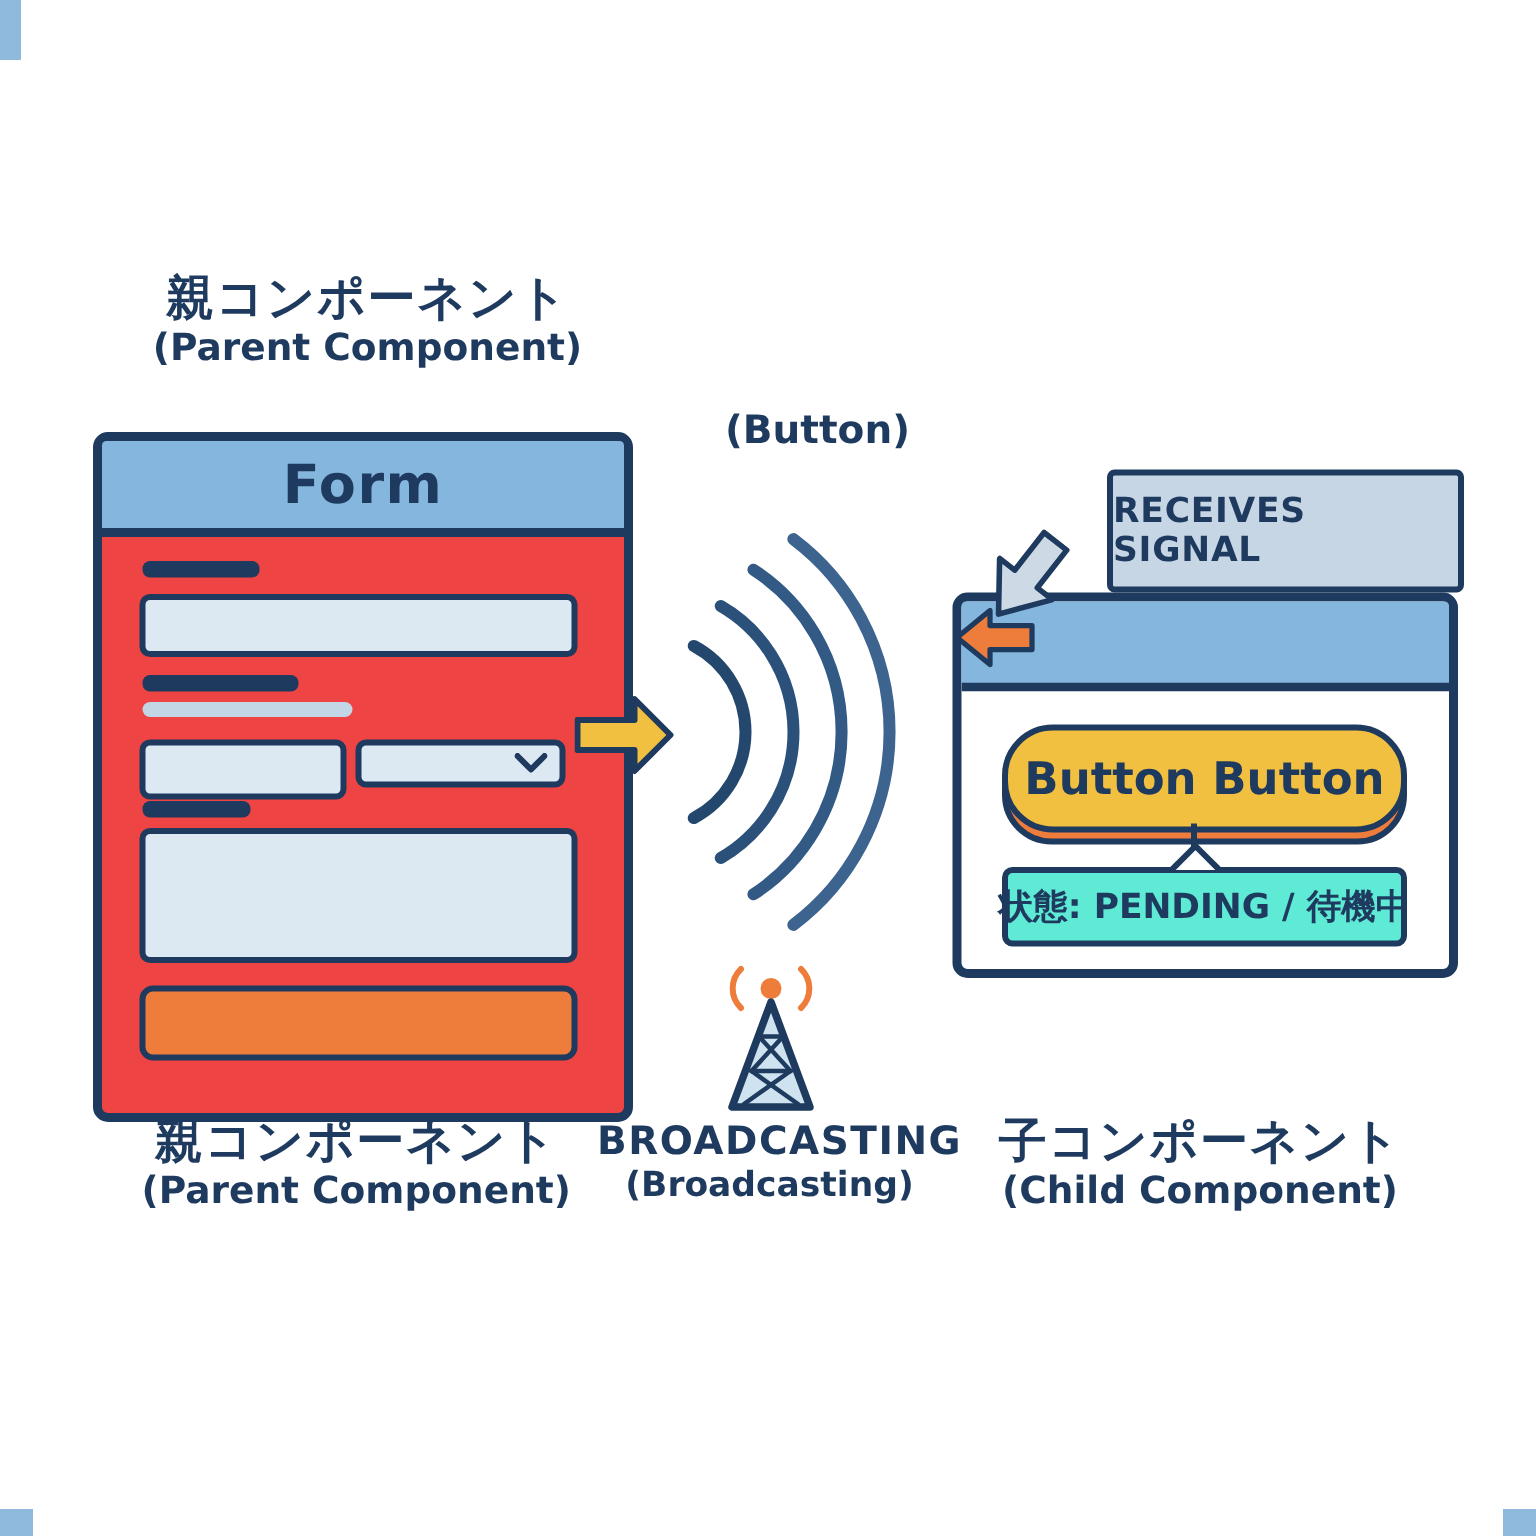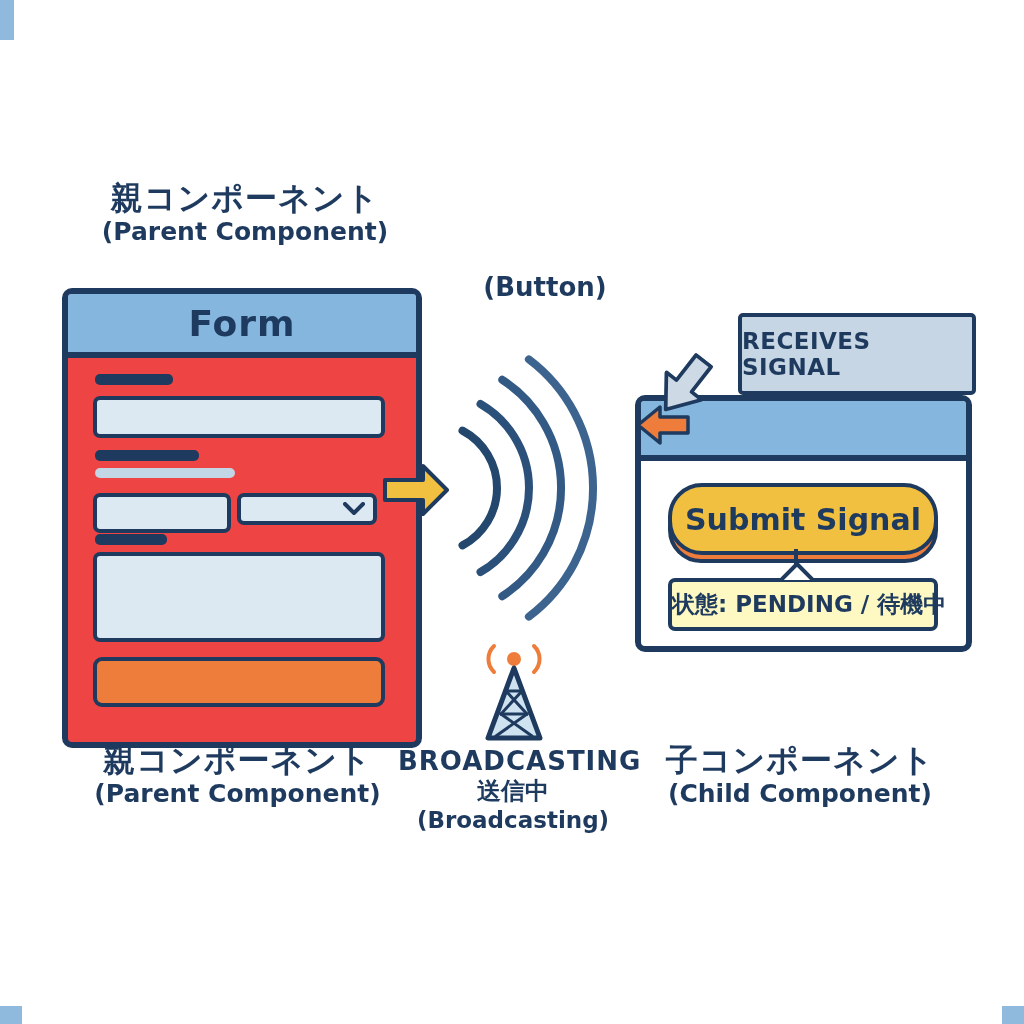--- a/index.html
+++ b/index.html
@@ -84,22 +84,22 @@
   }
   #submit-pill{
     left:27px;top:82px;width:262px;height:64px;
     background:#f2c040;border:4px solid #1e3a5e;border-radius:34px;
     display:flex;align-items:center;justify-content:center;
     font-size:30px;font-weight:bold;color:#1e3a5e;
   }
   #status-connector{left:153px;top:148px;width:4px;height:20px;background:#1e3a5e;}
   #status-box{
     left:27px;top:177px;width:262px;height:45px;
-    background:#fef9c3;border:4px solid #1e3a5e;border-radius:7px;
-    display:flex;align-items:center;justify-content:flex-start;
+    background:#5eead4;border:4px solid #1e3a5e;border-radius:7px;
+    display:flex;align-items:center;justify-content:center;
     font-size:23px;font-weight:bold;color:#1e3a5e;white-space:nowrap;
   }
   #status-notch{left:139px;top:161px;width:34px;height:19px;}
   #orange-arrow{left:636px;top:405px;width:54px;height:40px;z-index:5;}
 
   
   #receives-callout{
     left:712px;top:313px;width:230px;height:74px;
     background:#c7d6e4;border:4px solid #1e3a5e;border-radius:5px;
     display:flex;flex-direction:column;align-items:center;justify-content:center;
@@ -179,21 +179,21 @@
 </svg>
 
 <div class="abs" id="receives-callout">
   <div id="receives-title">RECEIVES SIGNAL</div>
 </div>
 
 <div class="abs" id="child-card">
   <div class="abs" id="child-header"></div>
   <div class="abs" id="submit-pill-shadow"></div>
   <div class="abs" id="submit-pill">
-    <span>Submit Signal</span>
+    <span>Button Button</span>
   </div>
   <div class="abs" id="status-connector"></div>
   <div class="abs" id="status-box">
     <span>状態: PENDING / 待機中</span>
   </div>
   <svg class="abs" id="status-notch" viewBox="0 0 34 19">
     <path d="M 1 18 L 17 2 L 33 18" fill="#ffffff" stroke="#1e3a5e" stroke-width="4" stroke-linejoin="round"></path>
   </svg>
 </div>
 
@@ -201,20 +201,19 @@
   <polygon points="2,20 24,2 24,12 52,12 52,28 24,28 24,38" fill="#ee7d3c" stroke="#1e3a5e" stroke-width="3.5" stroke-linejoin="round"></polygon>
 </svg>
 
 <div class="abs center" id="parent-bottom-label">
   <div class="lbl-title">親コンポーネント</div>
   <div class="lbl-sub">(Parent Component)</div>
 </div>
 
 <div class="abs center" id="broadcast-label">
   <div id="broadcast-title">BROADCASTING</div>
-  <div id="broadcast-jp">送信中</div>
   <div id="broadcast-en">(Broadcasting)</div>
 </div>
 
 <div class="abs center" id="child-bottom-label">
   <div class="lbl-title">子コンポーネント</div>
   <div class="lbl-sub">(Child Component)</div>
 </div>
 
 </body></html>

